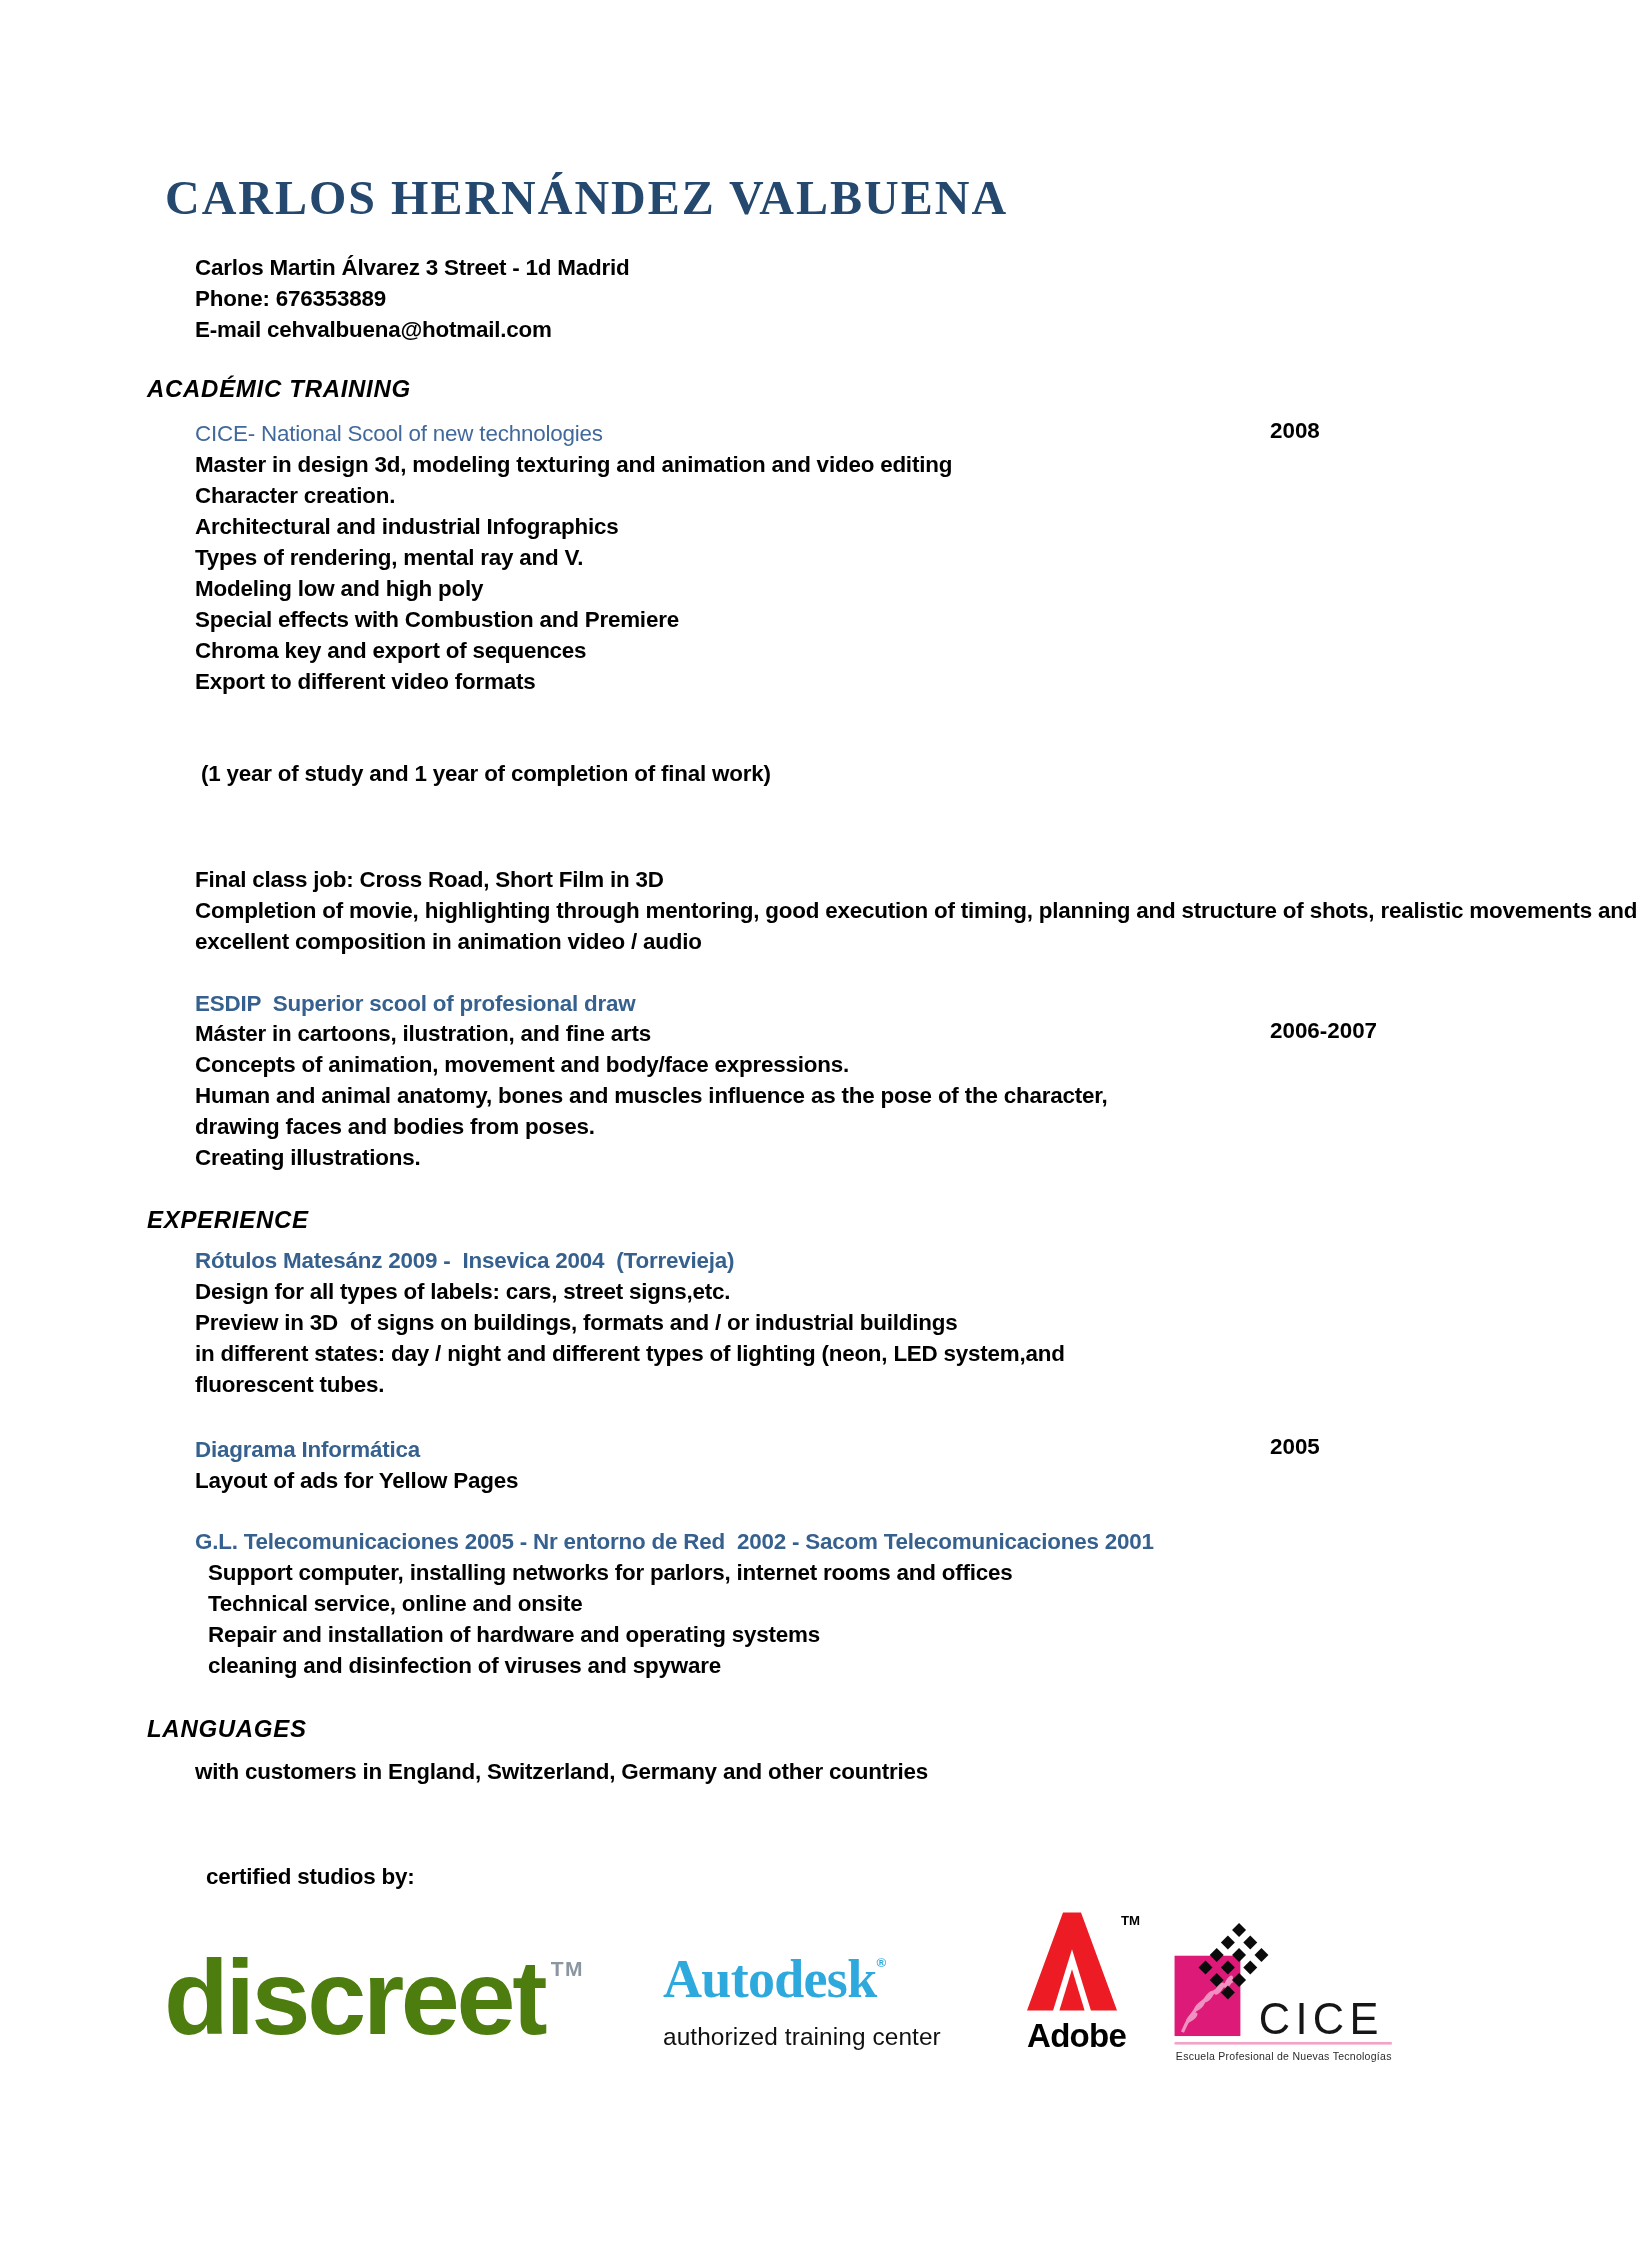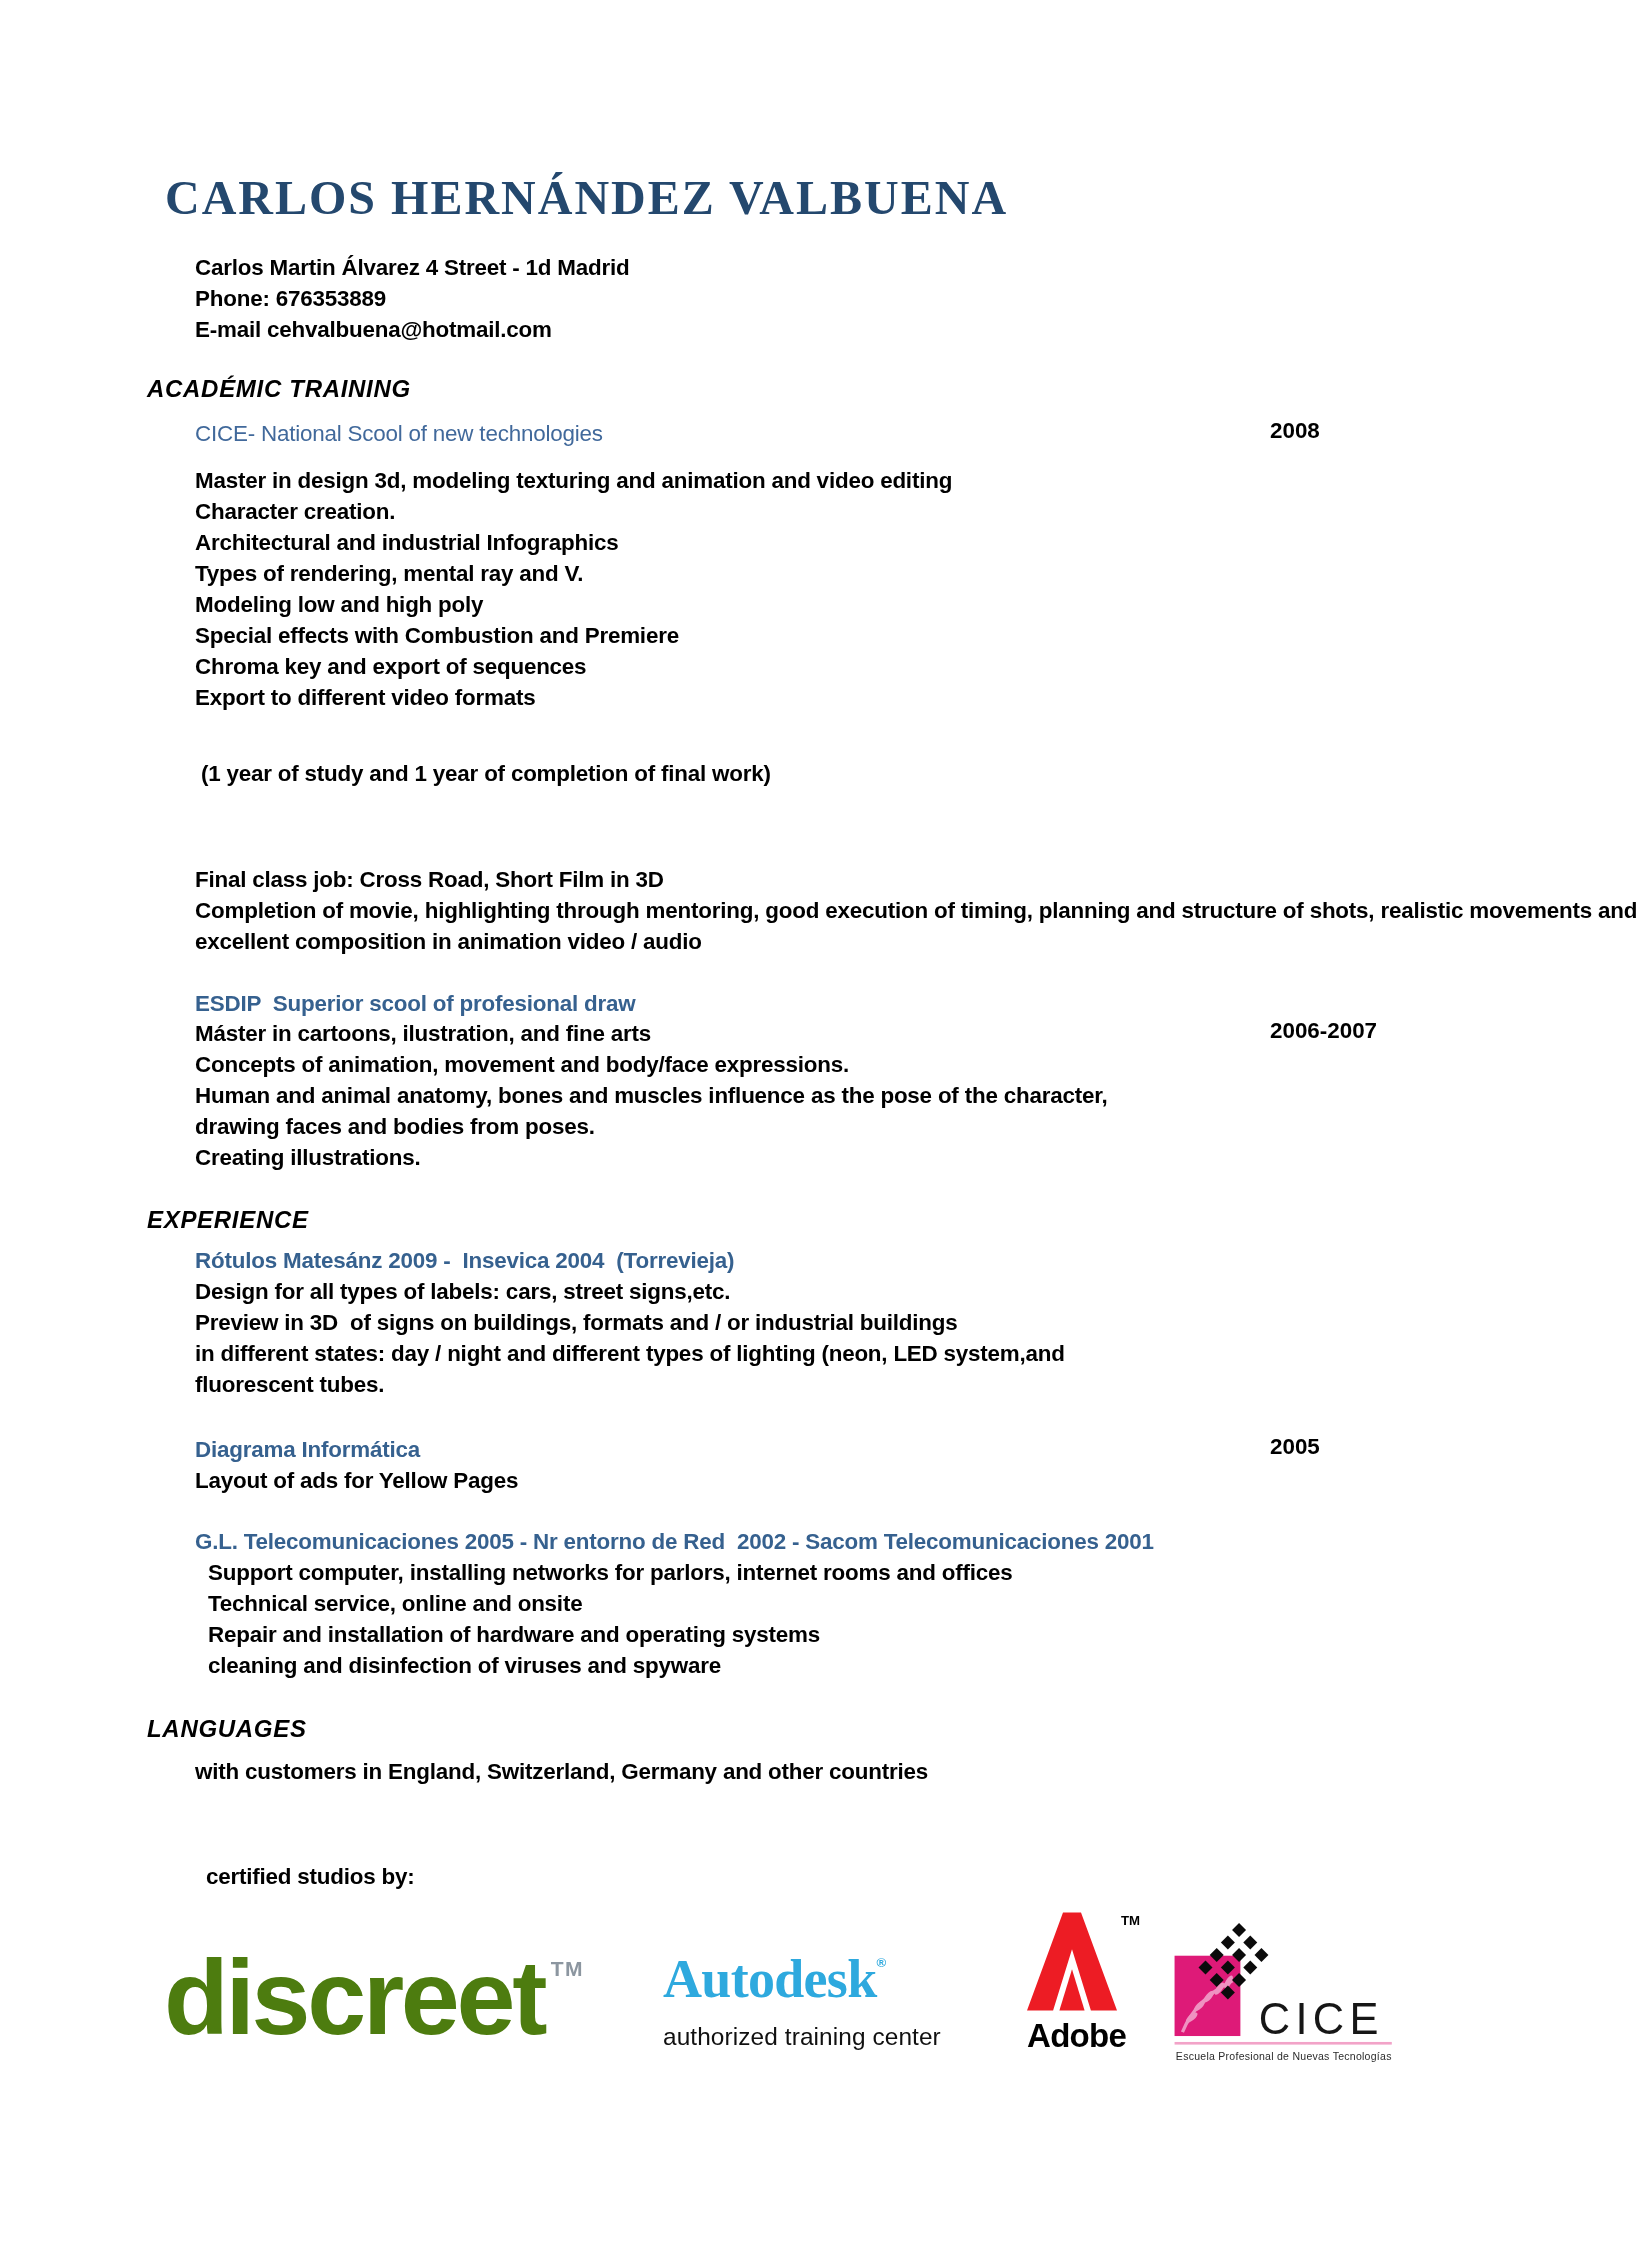--- a/index.html
+++ b/index.html
@@ -31,33 +31,33 @@
                 margin-top:4px; letter-spacing:-0.7px; }
 </style>
 </head>
 <body>
 
 <div id="page">
 
   <h1 class="abs title" style="left:165px; top:170px;">CARLOS HERNÁNDEZ VALBUENA</h1>
 
   <div class="abs" style="left:195px; top:252px;">
-    <div class="line">Carlos Martin Álvarez 4 Street - 1d Madrid</div>
+    <div class="line">Carlos Martin Álvarez 3 Street - 1d Madrid</div>
     <div class="line">Phone: 676353889</div>
     <div class="line">E-mail cehvalbuena@hotmail.com</div>
   </div>
 
   <div class="abs heading" style="left:147px; top:375px;">ACADÉMIC TRAINING</div>
 
   <div class="row" style="left:195px; top:418px;">
     <span class="blue light">CICE- National Scool of new technologies</span>
     <span class="date">2008</span>
   </div>
 
-  <div class="abs" style="left:195px; top:449px;margin-top:16px;">
+  <div class="abs" style="left:195px; top:449px;">
     <div class="line">Master in design 3d, modeling texturing and animation and video editing</div>
     <div class="line">Character creation.</div>
     <div class="line">Architectural and industrial Infographics</div>
     <div class="line">Types of rendering, mental ray and V.</div>
     <div class="line">Modeling low and high poly</div>
     <div class="line">Special effects with Combustion and Premiere</div>
     <div class="line">Chroma key and export of sequences</div>
     <div class="line">Export to different video formats</div>
   </div>
 

